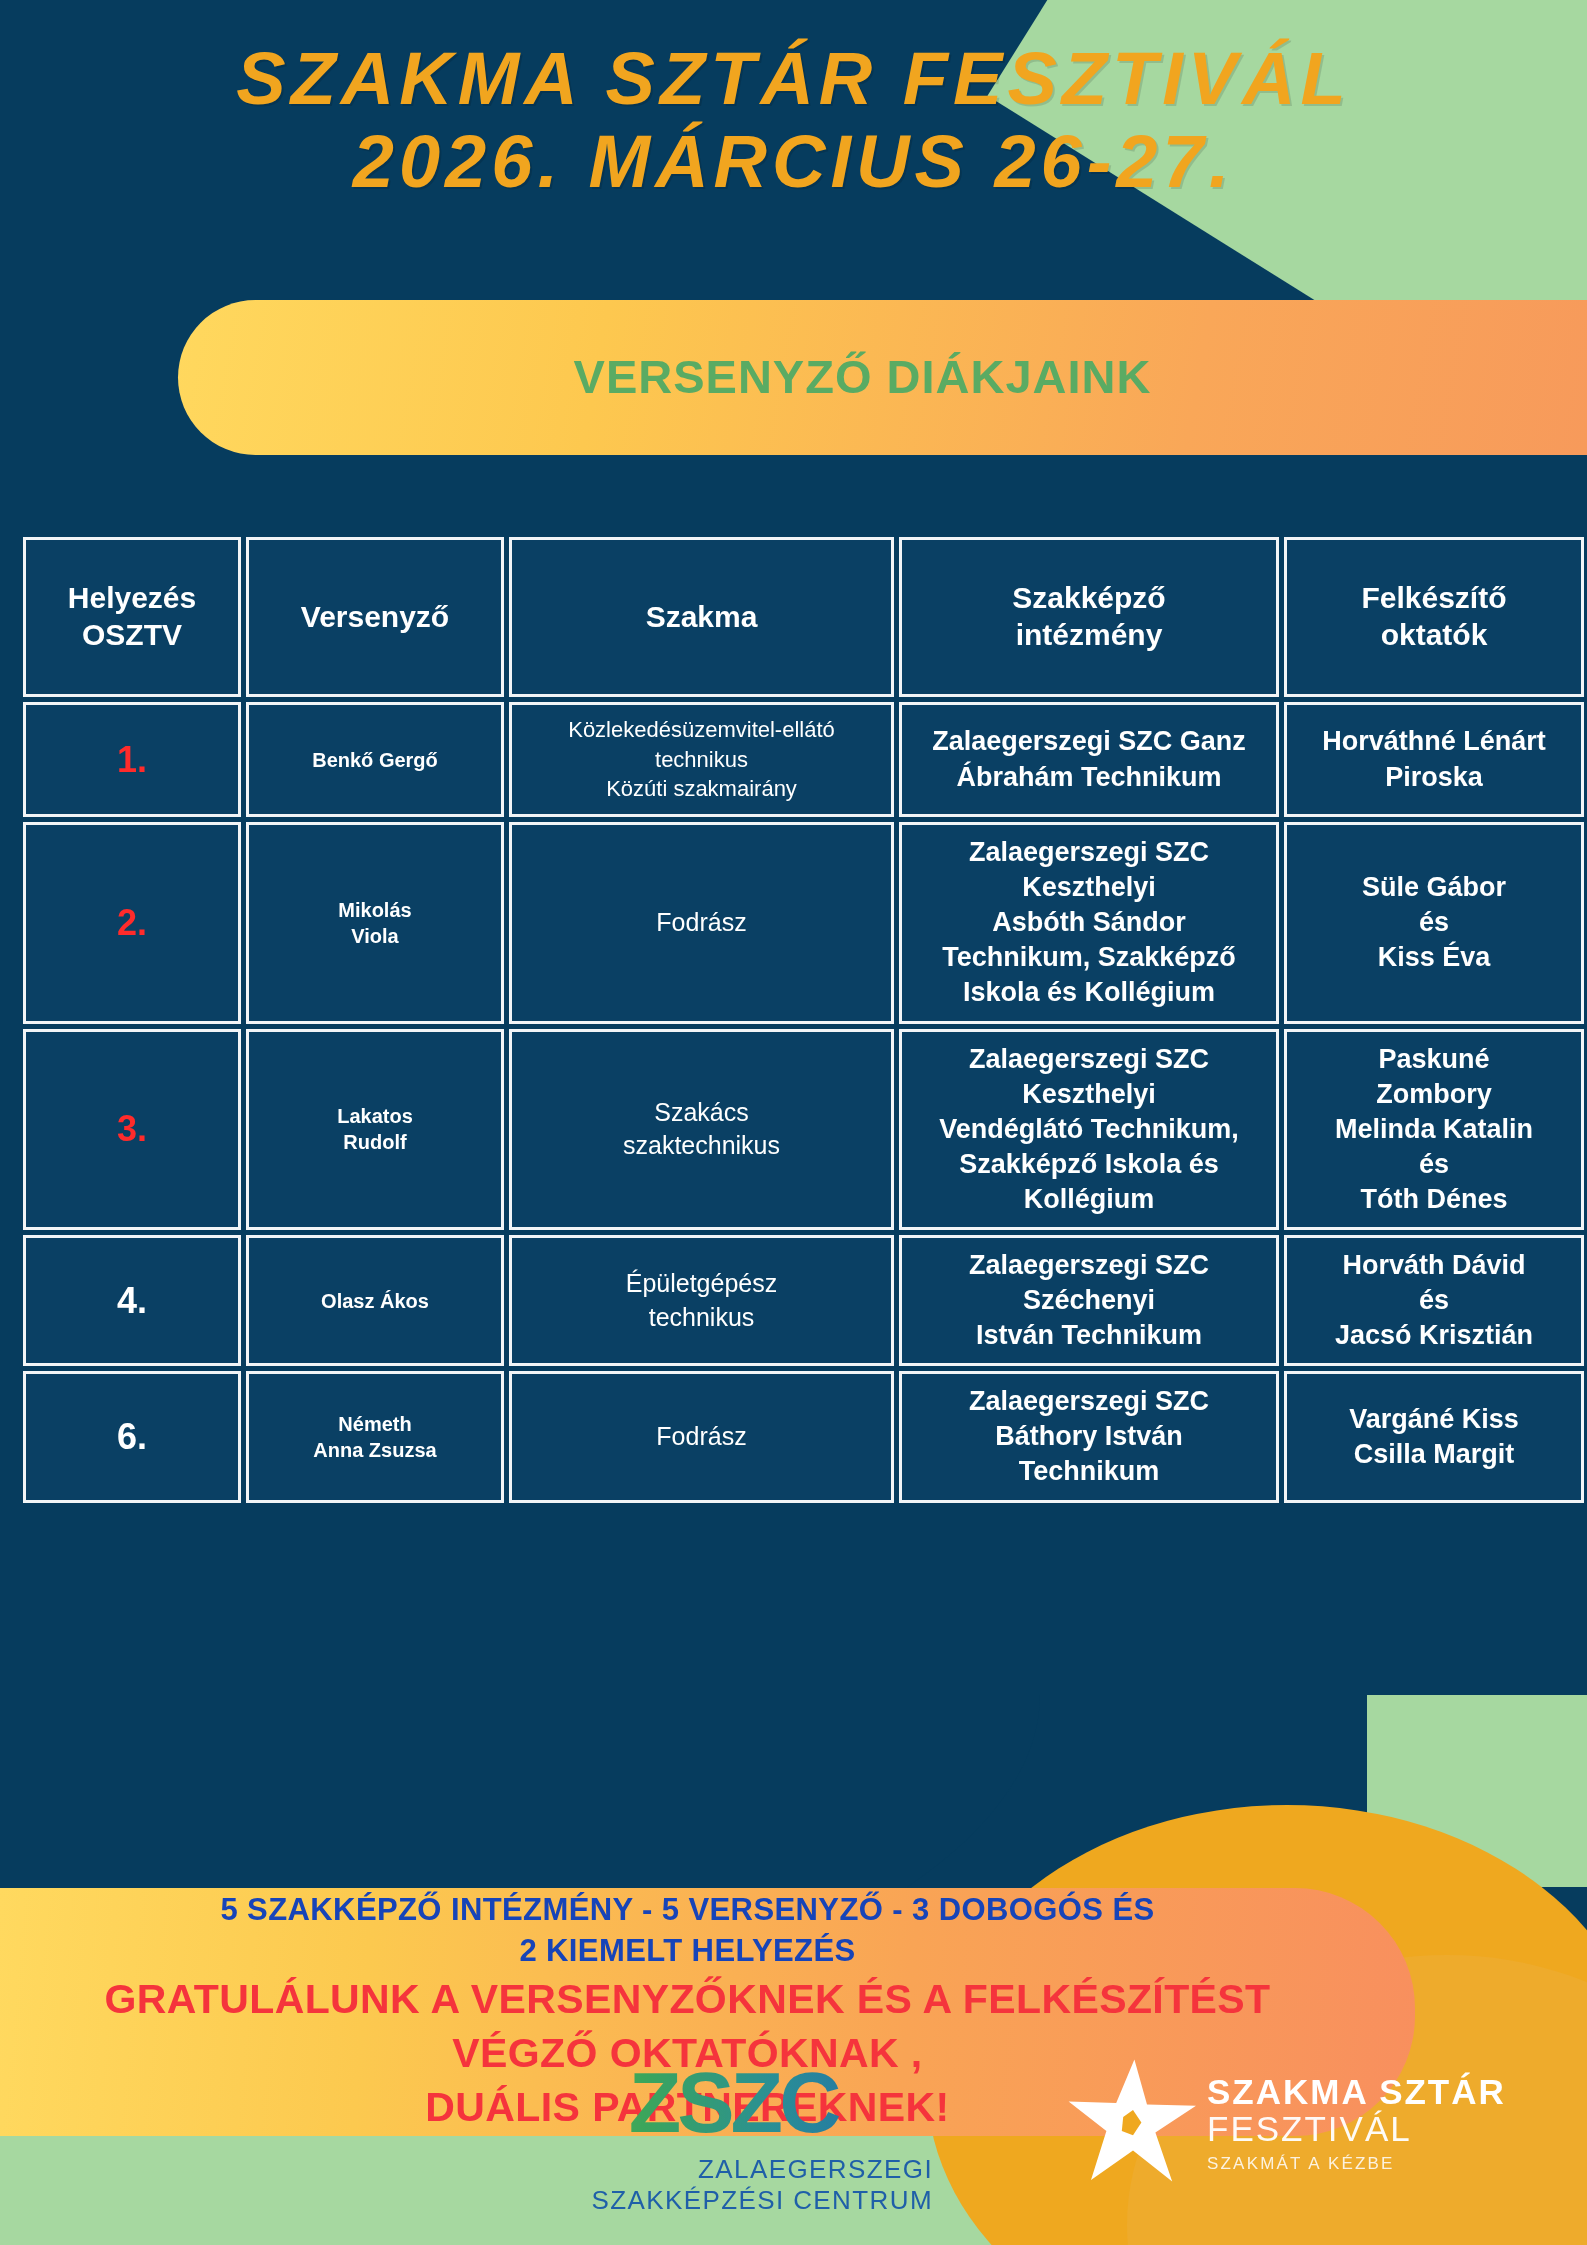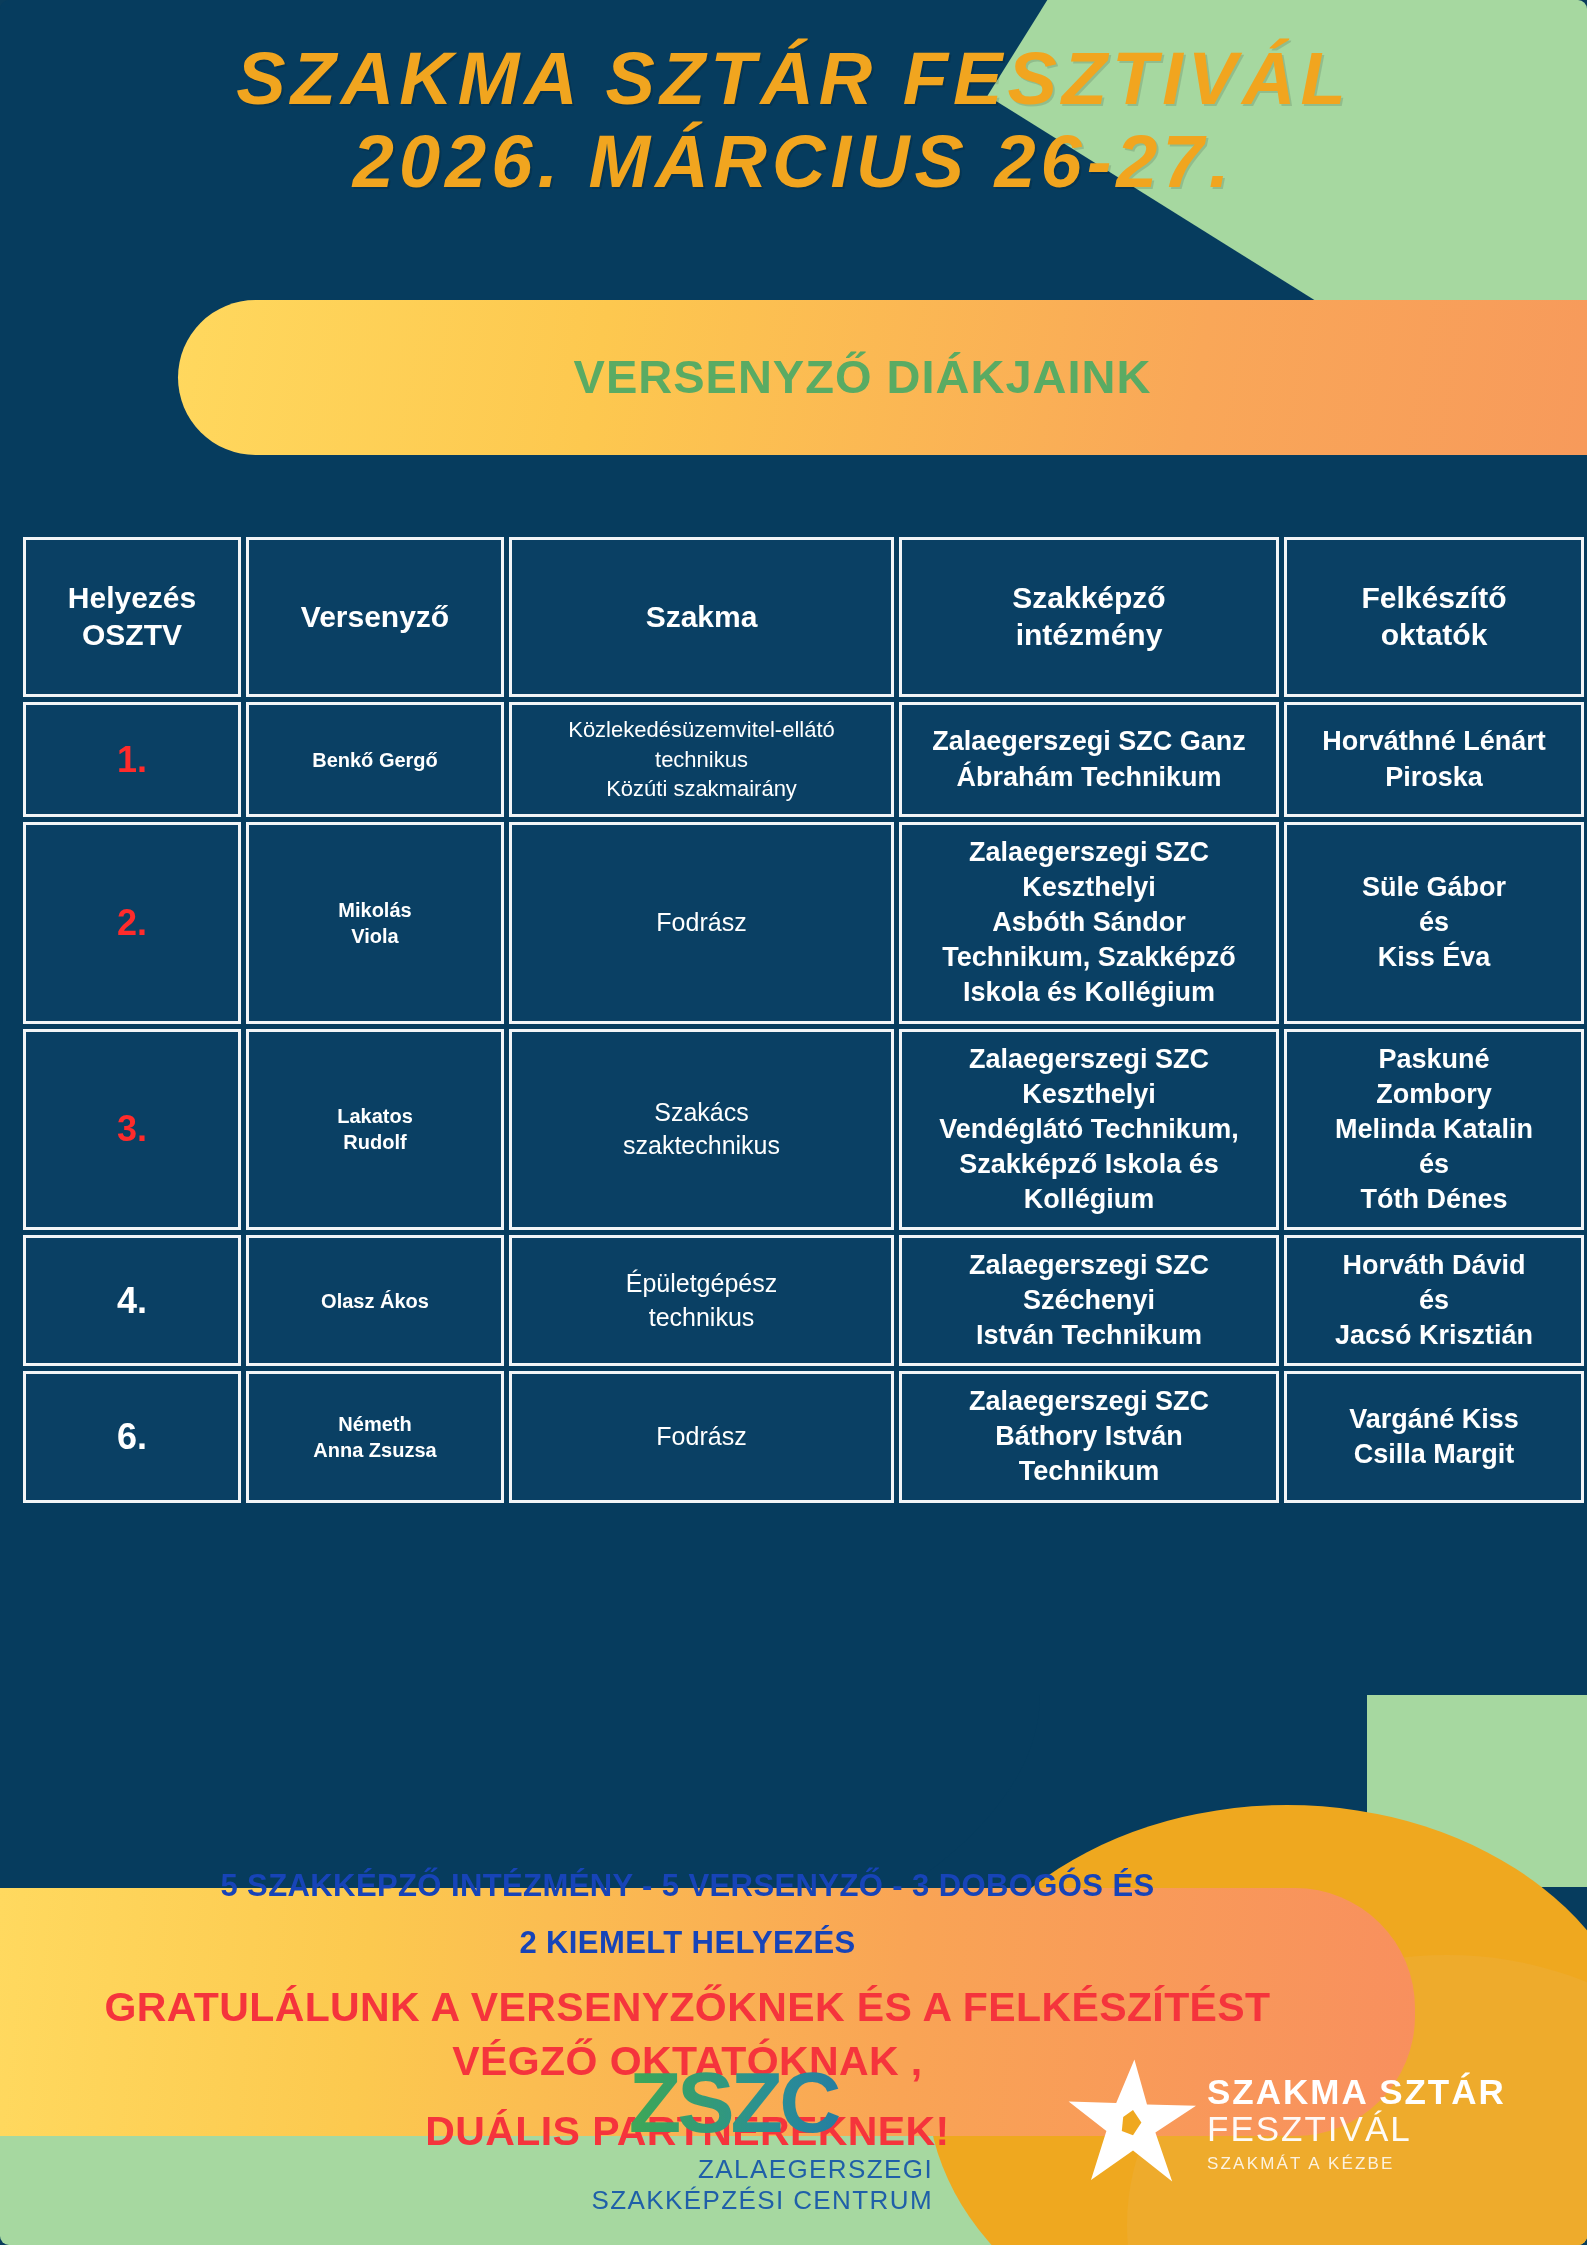--- a/index.html
+++ b/index.html
@@ -8,21 +8,20 @@
     background:#0a3d5c;
     font-family:"Liberation Sans", sans-serif;
     overflow:hidden;
     position:relative;
   }
   #poster{
     position:absolute;inset:0;
     width:1587px;height:2245px;
     background:#063c5e;
     overflow:hidden;
-    border-radius:9px;
   }
 
   
   .bg-green-topright{
     position:absolute;
     top:-40px;right:-240px;
     width:640px;height:560px;
     background:#a6d8a0;
     transform:rotate(32deg);
     transform-origin:top right;
@@ -173,21 +172,21 @@
     width:1415px;height:248px;
     background:linear-gradient(95deg,#ffd95f 0%,#fcc94f 26%,#f9a455 64%,#f88f5e 100%);
     border-radius:0 120px 120px 0;
     z-index:5;
     display:flex;flex-direction:column;
     align-items:center;justify-content:center;
     box-sizing:border-box;
     padding:8px 70px 8px 30px;
   }
   .sum-line{
-    margin:8px;
+    margin:0;
     font-weight:bold;
     line-height:1.32;
     text-align:center;
     letter-spacing:.4px;
   }
   .sum-blue{color:#1744b8;font-size:31px;}
   .sum-red{color:#f5343c;font-size:41px;}
 
   
   .footer{

